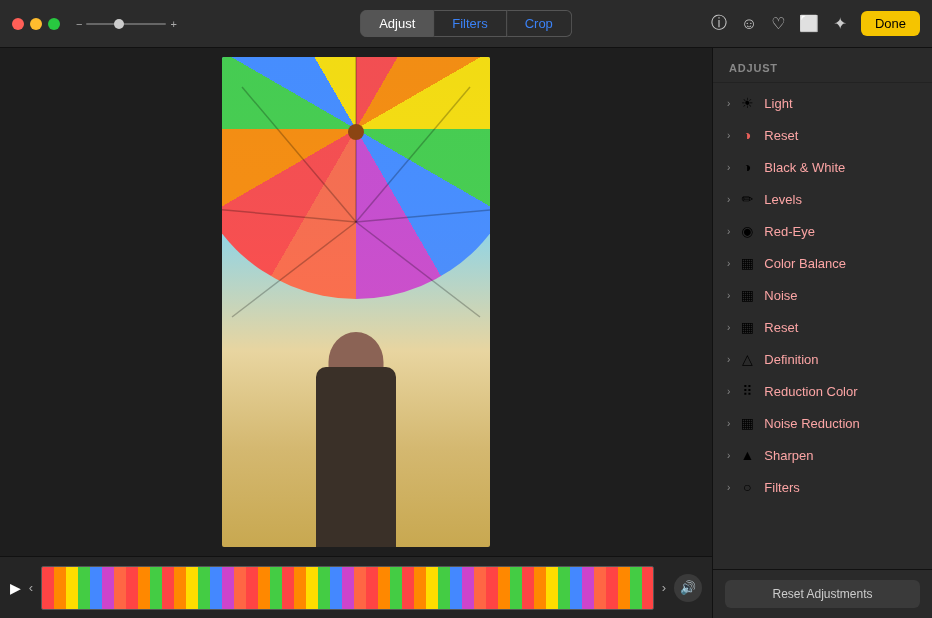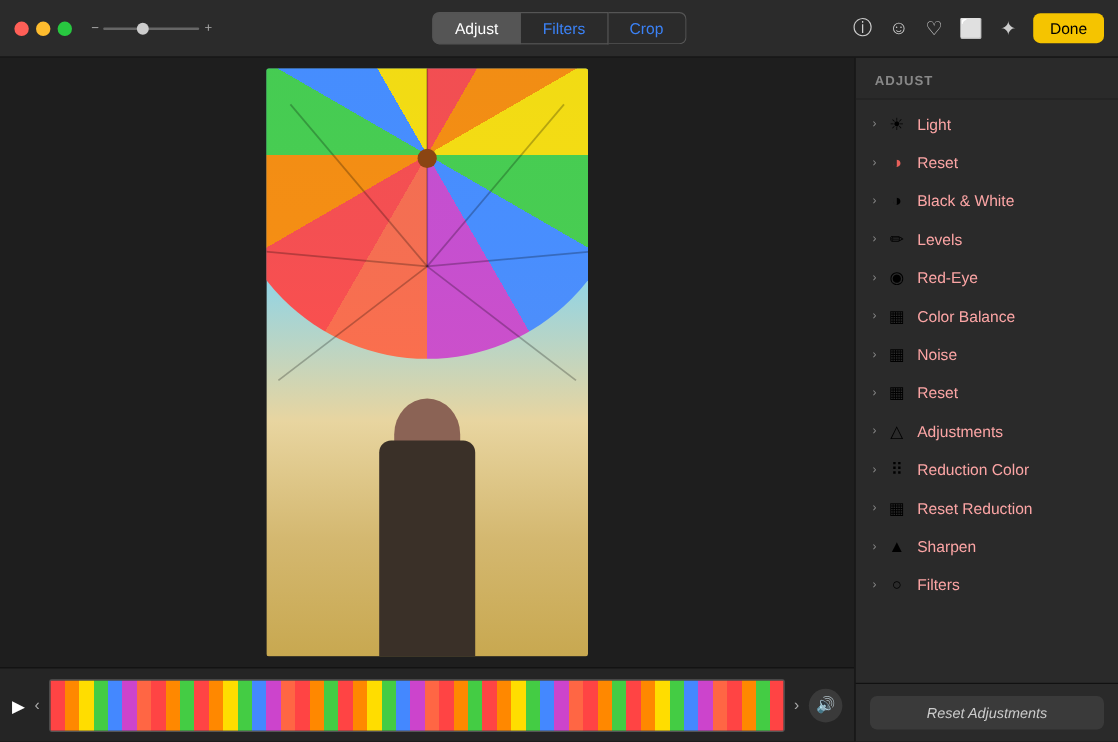--- a/index.html
+++ b/index.html
@@ -332,21 +332,20 @@
     }
     .reset-btn {
       width: 100%;
       background: #3a3a3a;
       color: #ccc;
       border: none;
       border-radius: 6px;
       padding: 7px 12px;
       font-size: 12px;
       cursor: pointer;
-      font-style: italic;
     }
 
     
     .adjust-list::-webkit-scrollbar { width: 4px; }
     .adjust-list::-webkit-scrollbar-track { background: transparent; }
     .adjust-list::-webkit-scrollbar-thumb { background: #555; border-radius: 2px; }
   </style>
 </head>
 <body>
 
@@ -456,31 +455,31 @@
         <span class="adjust-label">Noise</span>
       </div>
       <div class="adjust-item">
         <span class="chevron-icon">›</span>
         <span class="adjust-icon">▦</span>
         <span class="adjust-label">Reset</span>
       </div>
       <div class="adjust-item">
         <span class="chevron-icon">›</span>
         <span class="adjust-icon">△</span>
-        <span class="adjust-label">Adjustments</span>
+        <span class="adjust-label">Definition</span>
       </div>
       <div class="adjust-item">
         <span class="chevron-icon">›</span>
         <span class="adjust-icon">⠿</span>
         <span class="adjust-label">Reduction Color</span>
       </div>
       <div class="adjust-item">
         <span class="chevron-icon">›</span>
         <span class="adjust-icon">▦</span>
-        <span class="adjust-label">Reset Reduction</span>
+        <span class="adjust-label">Noise Reduction</span>
       </div>
       <div class="adjust-item">
         <span class="chevron-icon">›</span>
         <span class="adjust-icon">▲</span>
         <span class="adjust-label">Sharpen</span>
       </div>
       <div class="adjust-item">
         <span class="chevron-icon">›</span>
         <span class="adjust-icon">○</span>
         <span class="adjust-label">Filters</span>

